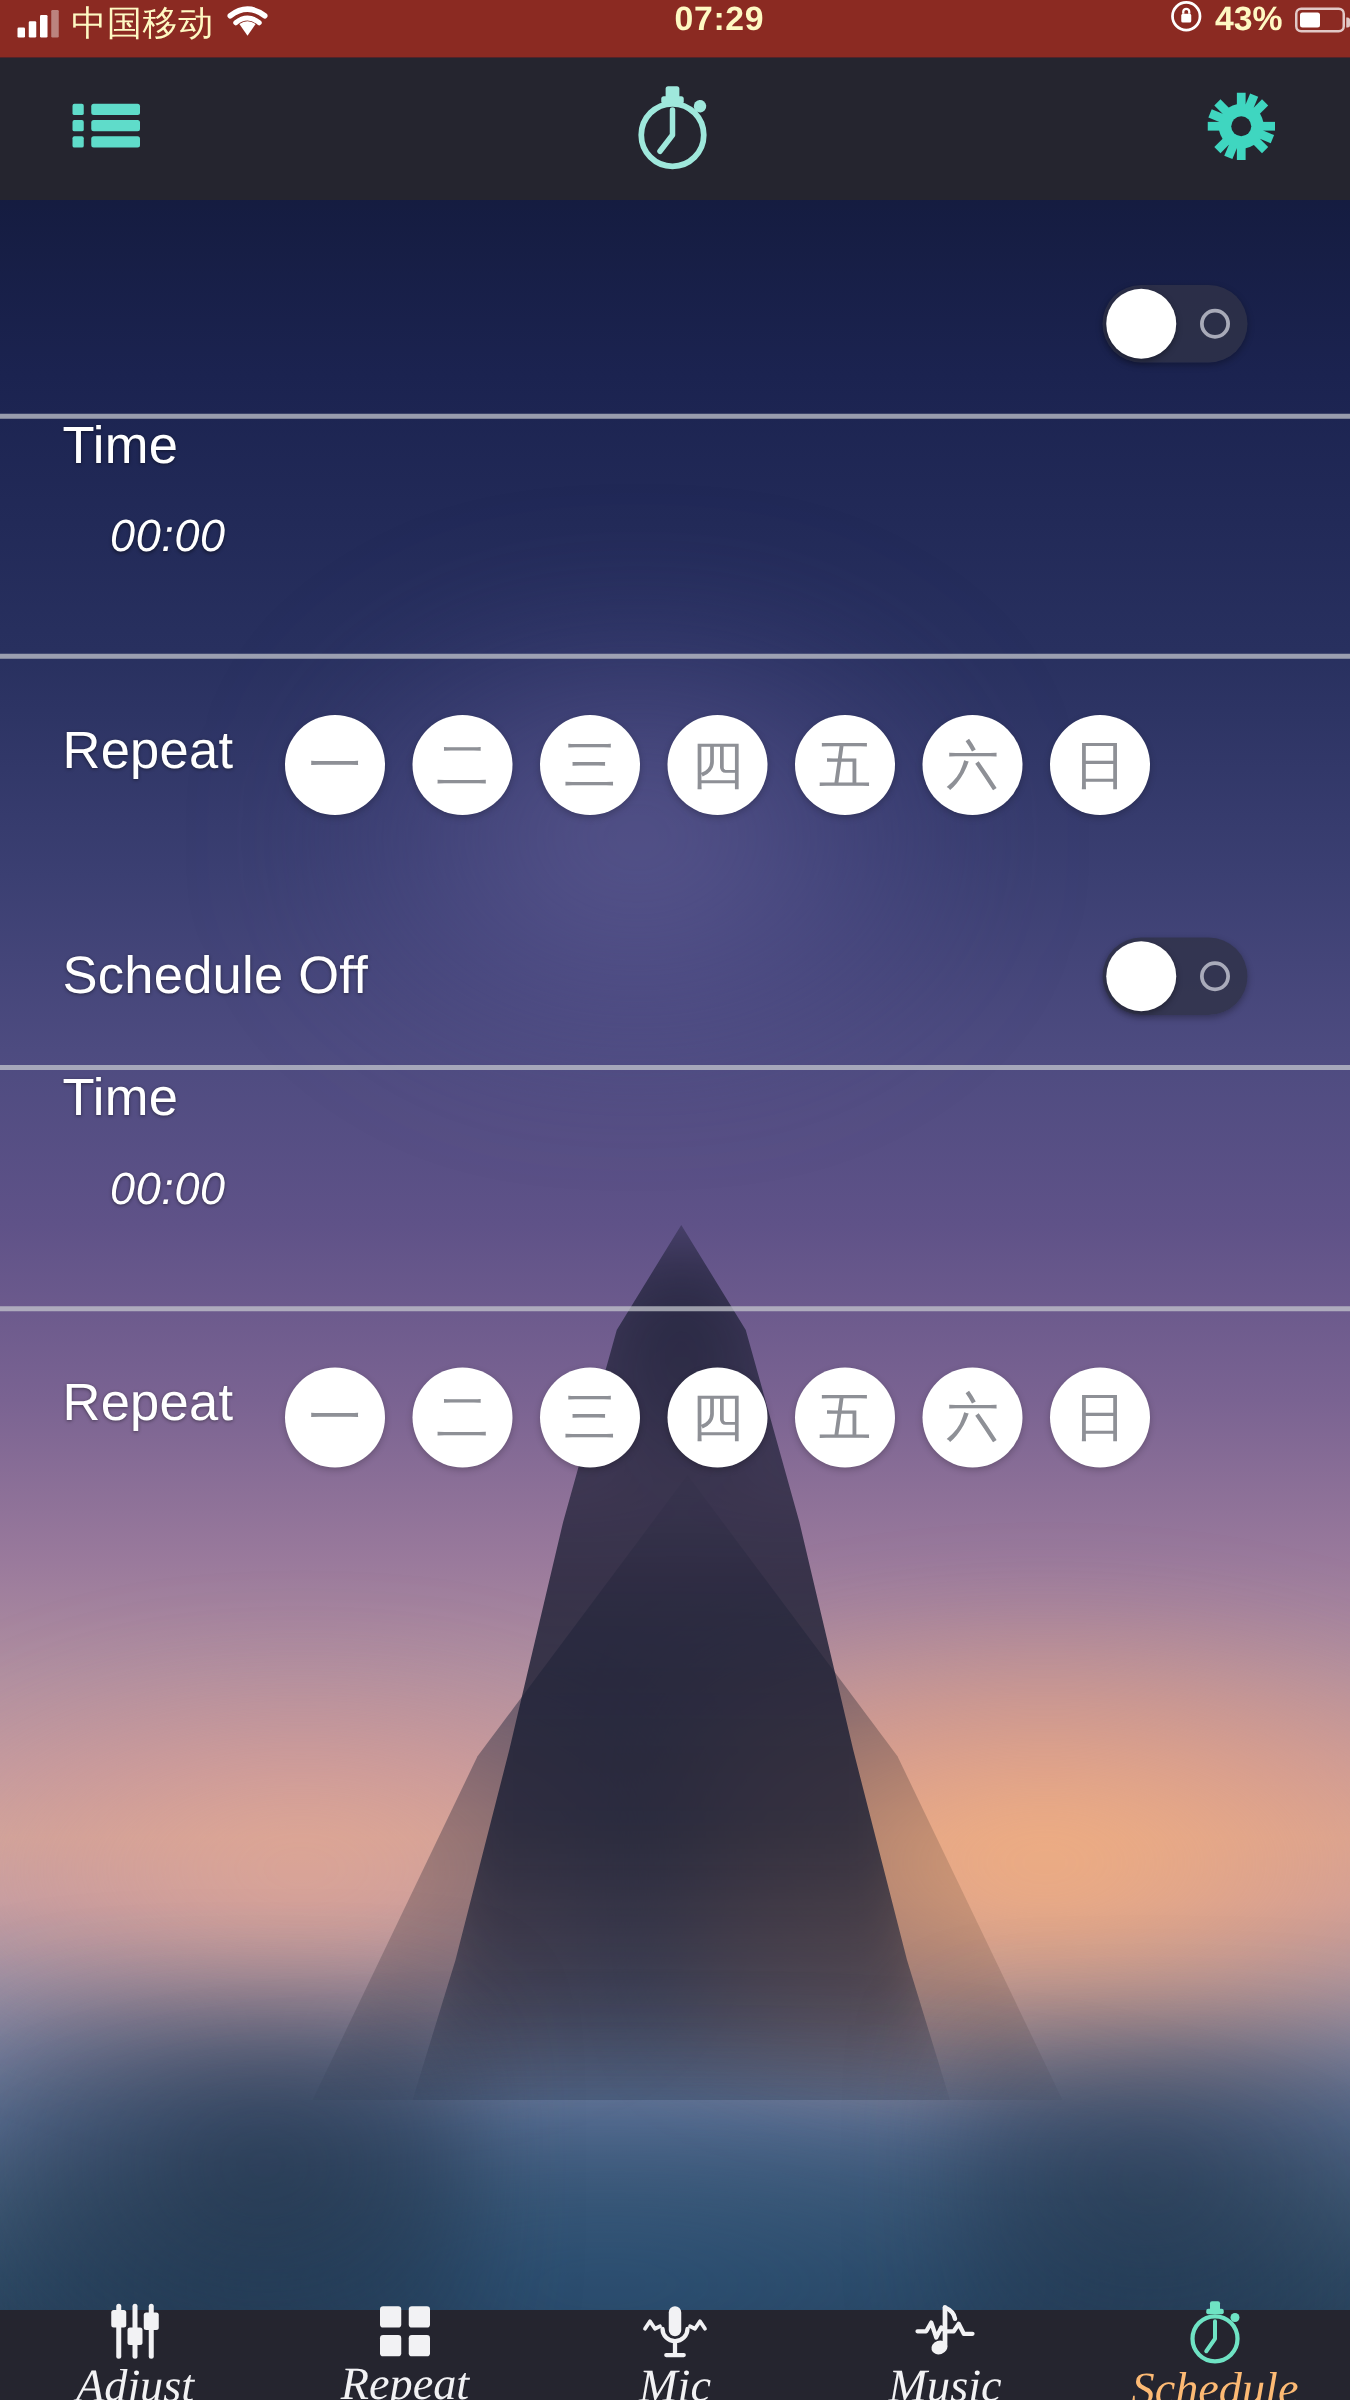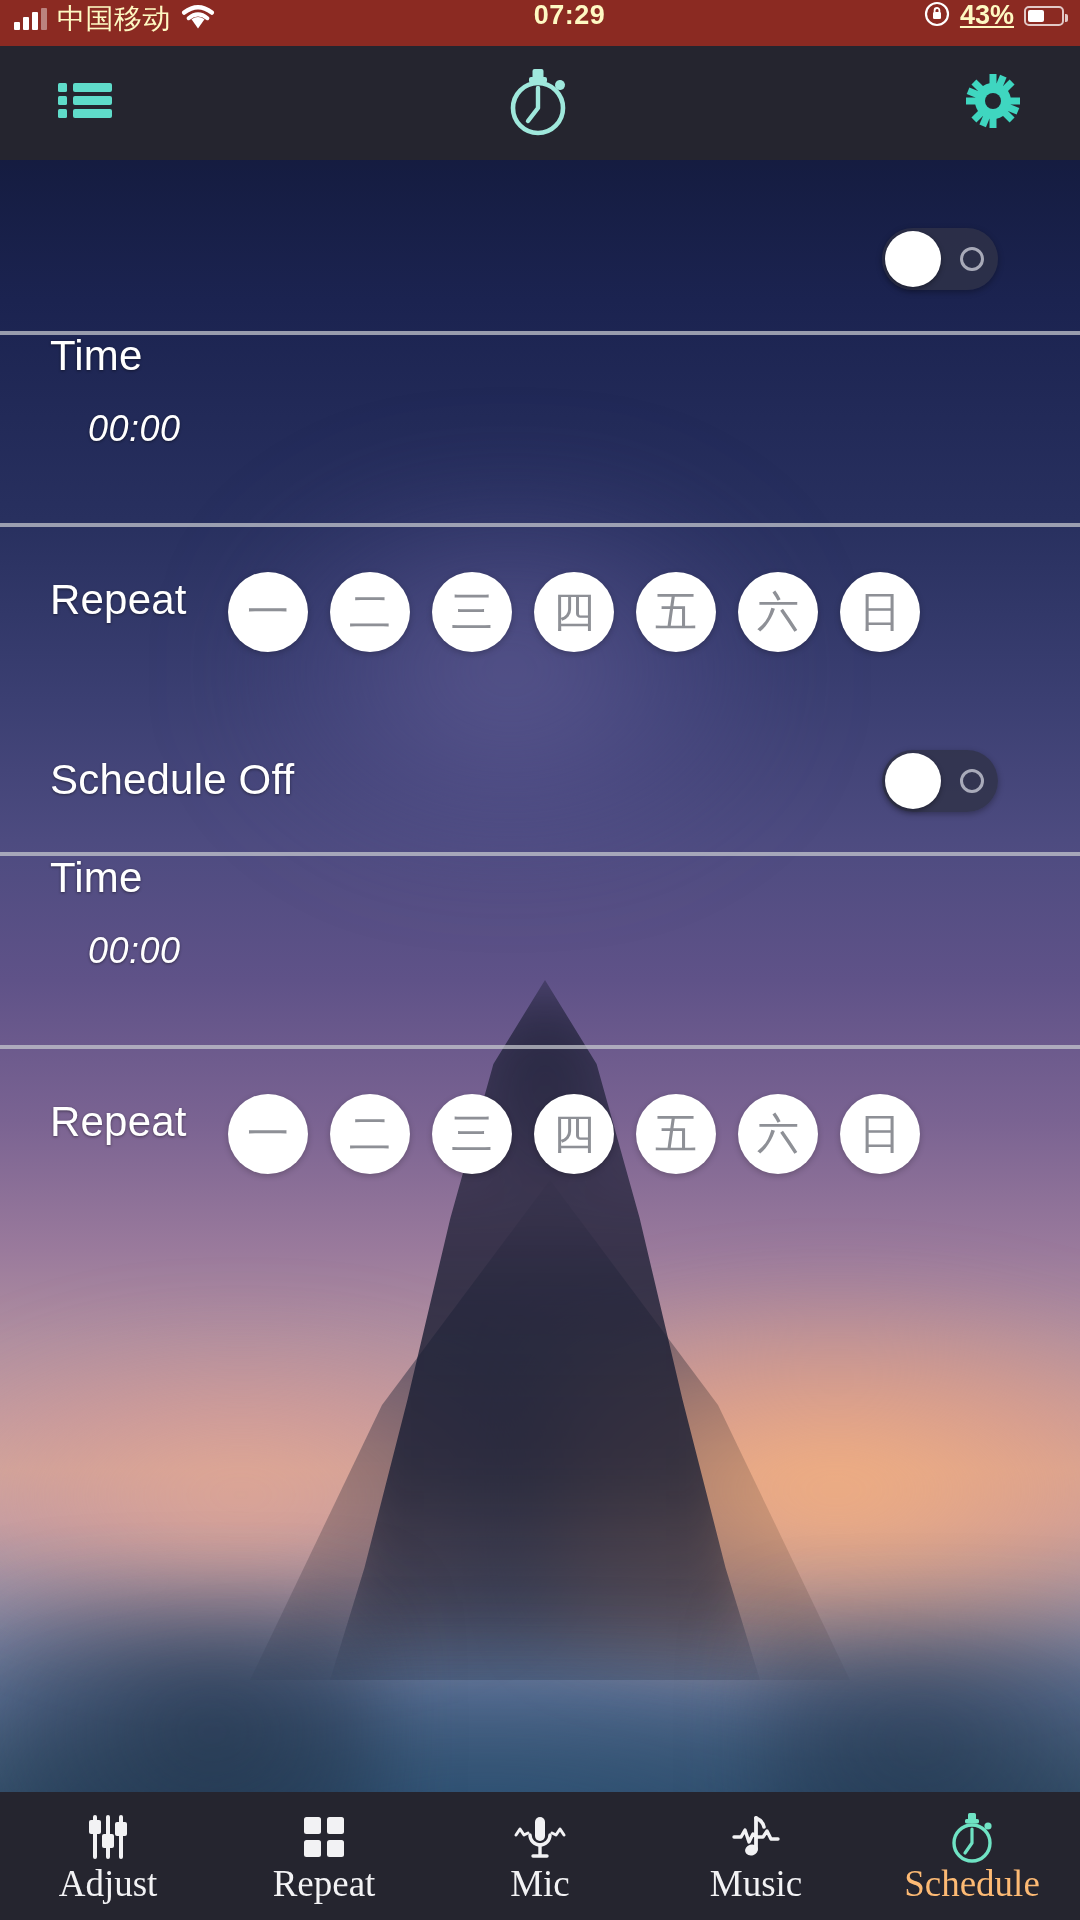--- a/index.html
+++ b/index.html
@@ -89,21 +89,21 @@
 
   
   #statusbar {
     position:absolute; left:0; top:0; width:1080px; height:46px;
     background:#8b2a22;
     display:flex; align-items:flex-start;
     z-index:40; color:#fef9c3;
   }
   .sb-left { display:flex; align-items:center; gap:10px; padding-left:14px; flex:0 0 auto; }
   .sb-center { flex:1; text-align:center; font-size:27px; font-weight:600; letter-spacing:.5px; }
-  .sb-right { display:flex; align-items:center; gap:10px; padding-right:16px; flex:0 0 auto;text-decoration:underline; }
+  .sb-right { display:flex; align-items:center; gap:10px; padding-right:4px; flex:0 0 auto; }
   .sb-carrier { font-size:28px; font-weight:500; letter-spacing:.5px; }
   .bars { display:flex; align-items:flex-end; gap:3px; height:22px; }
   .bars i { display:block; width:6px; background:#fff; border-radius:1px; }
   .bars i:nth-child(1){ height:8px; }
   .bars i:nth-child(2){ height:13px; }
   .bars i:nth-child(3){ height:18px; }
   .bars i:nth-child(4){ height:22px; background:rgba(255,255,255,.42); }
   .sb-batt-pct { font-size:27px; font-weight:600; }
   .batt-shell {
     width:40px; height:20px; border:2px solid rgba(255,255,255,.75);
@@ -159,22 +159,22 @@
   .day {
     width:80px; height:80px; border-radius:50%;
     background:#fff; box-shadow:0 2px 6px rgba(0,0,0,.22);
     display:flex; align-items:center; justify-content:center;
     color:#8e9096; font-size:42px; line-height:1;
     font-family:"DejaVu Sans", sans-serif;
   }
 
   
   #tabbar {
-    position:absolute; left:0; bottom:0; width:1080px; height:128px;
-    background:#25252f; z-index:30; display:flex; align-items:center;
+    position:absolute; left:0; bottom:0; width:1080px; height:72px;
+    background:#25252f; z-index:30; display:flex; align-items:center;font-style:italic;
   }
   .tab {
     flex:1; height:100%; display:flex; flex-direction:column;
     align-items:center; justify-content:center; gap:2px;
   }
   .tab-ico { height:52px; display:flex; align-items:center; justify-content:center; }
   .tab-label {
     font-family:"Liberation Serif", serif;
     font-size:37px; color:#f2f2f4; line-height:1;
   }

